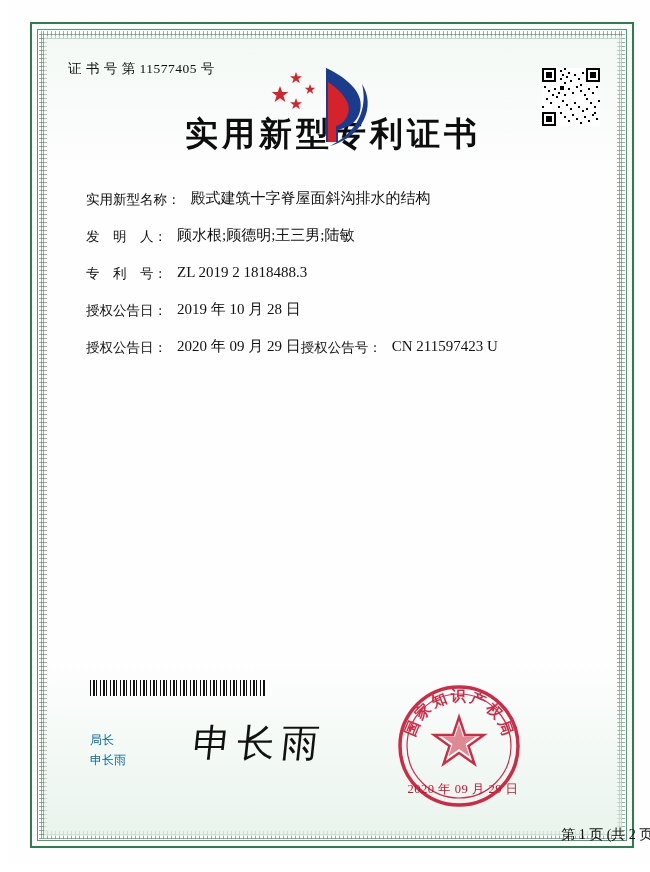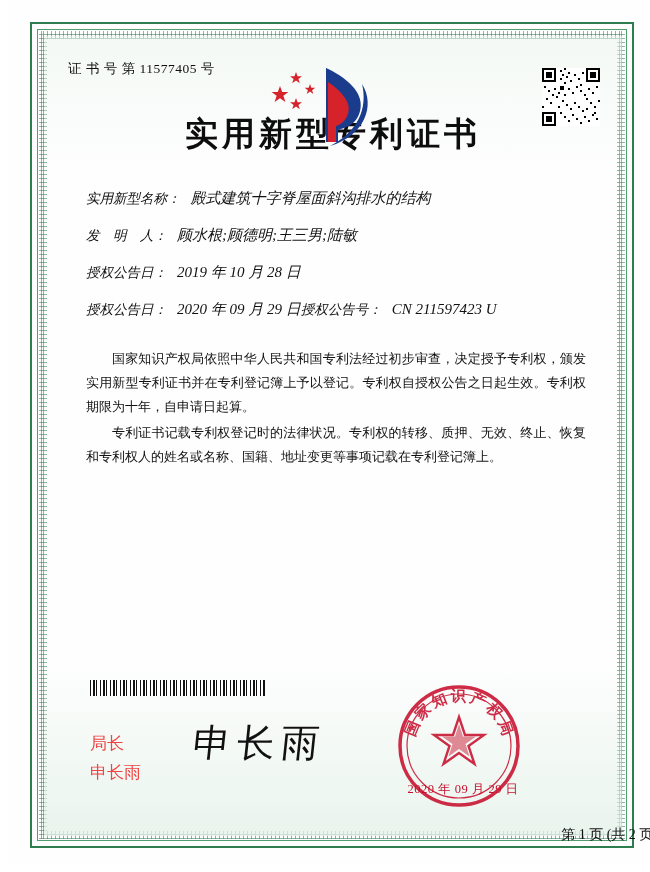--- a/index.html
+++ b/index.html
@@ -118,23 +118,22 @@
   }
 
   .fields {
     margin-top: 34px;
     padding-left: 18px;
     font-size: 13.5px;
     line-height: 1.0;
   }
   .field-row {
     display: flex;
-    align-items: center;
+    align-items: flex-end;
     margin-bottom: 22px;
-    font-style: italic;
   }
   .field-label {
     white-space: pre;
     color: #111;
     font-size: 13.5px;
   }
   .field-value {
     color: #111;
     font-size: 15px;
     margin-left: 10px;
@@ -172,23 +171,23 @@
       #fff 5px, #fff 6px,
       #111 6px, #111 7px,
       #fff 7px, #fff 10px
     );
   }
 
   .director {
     position: absolute;
     left: 82px;
     top: 730px;
-    font-size: 17px;
+    font-size: 12px;
     line-height: 1.7;
-    color: #ef4444;
+    color: #0369a1;
   }
   .signature {
     position: absolute;
     left: 185px;
     top: 718px;
     font-size: 38px;
     font-family: "Liberation Serif", "DejaVu Serif", serif;
     color: #111;
     transform: skewX(-6deg);
     letter-spacing: 6px;
@@ -245,41 +244,41 @@
       <div class="field-row">
         <span class="field-label">实用新型名称：</span>
         <span class="field-value">殿式建筑十字脊屋面斜沟排水的结构</span>
       </div>
 
       <div class="field-row">
         <span class="field-label">发　明　人：</span>
         <span class="field-value">顾水根;顾德明;王三男;陆敏</span>
       </div>
 
+      <div class="field-row">
+        <span class="field-label">专　利　号：</span>
+        <span class="field-value">ZL 2019 2 1818488.3</span>
+      </div>
 
       <div class="field-row">
         <span class="field-label">授权公告日：</span>
         <span class="field-value">2019 年 10 月 28 日</span>
       </div>
 
 
 
       <div class="field-row">
         <span class="field-label">授权公告日：</span>
         <span class="field-value">2020 年 09 月 29 日</span>
         <span class="field-label field-label2">授权公告号：</span>
         <span class="field-value">CN 211597423 U</span>
       </div>
 
     </div>
 
-    <div class="paragraphs">
-      <p>国家知识产权局依照中华人民共和国专利法经过初步审查，决定授予专利权，颁发实用新型专利证书并在专利登记簿上予以登记。专利权自授权公告之日起生效。专利权期限为十年，自申请日起算。</p>
-      <p>专利证书记载专利权登记时的法律状况。专利权的转移、质押、无效、终止、恢复和专利权人的姓名或名称、国籍、地址变更等事项记载在专利登记簿上。</p>
-    </div>
   </div>
 
   <div class="logo-wrap">
     <svg width="110" height="88" viewBox="0 0 110 88" xmlns="http://www.w3.org/2000/svg">
 
       <g class="logo-star">
         <polygon points="14,24 16.2,30 22.4,30 17.4,33.8 19.4,40 14,36.2 8.6,40 10.6,33.8 5.6,30 11.8,30"></polygon>
         <polygon points="30,10 31.5,14.2 36,14.2 32.4,16.9 33.8,21.2 30,18.5 26.2,21.2 27.6,16.9 24,14.2 28.5,14.2"></polygon>
         <polygon points="30,36 31.5,40.2 36,40.2 32.4,42.9 33.8,47.2 30,44.5 26.2,47.2 27.6,42.9 24,40.2 28.5,40.2"></polygon>
         <polygon points="44,22 45.3,25.8 49.3,25.8 46.1,28.2 47.3,32 44,29.6 40.7,32 41.9,28.2 38.7,25.8 42.7,25.8"></polygon>

